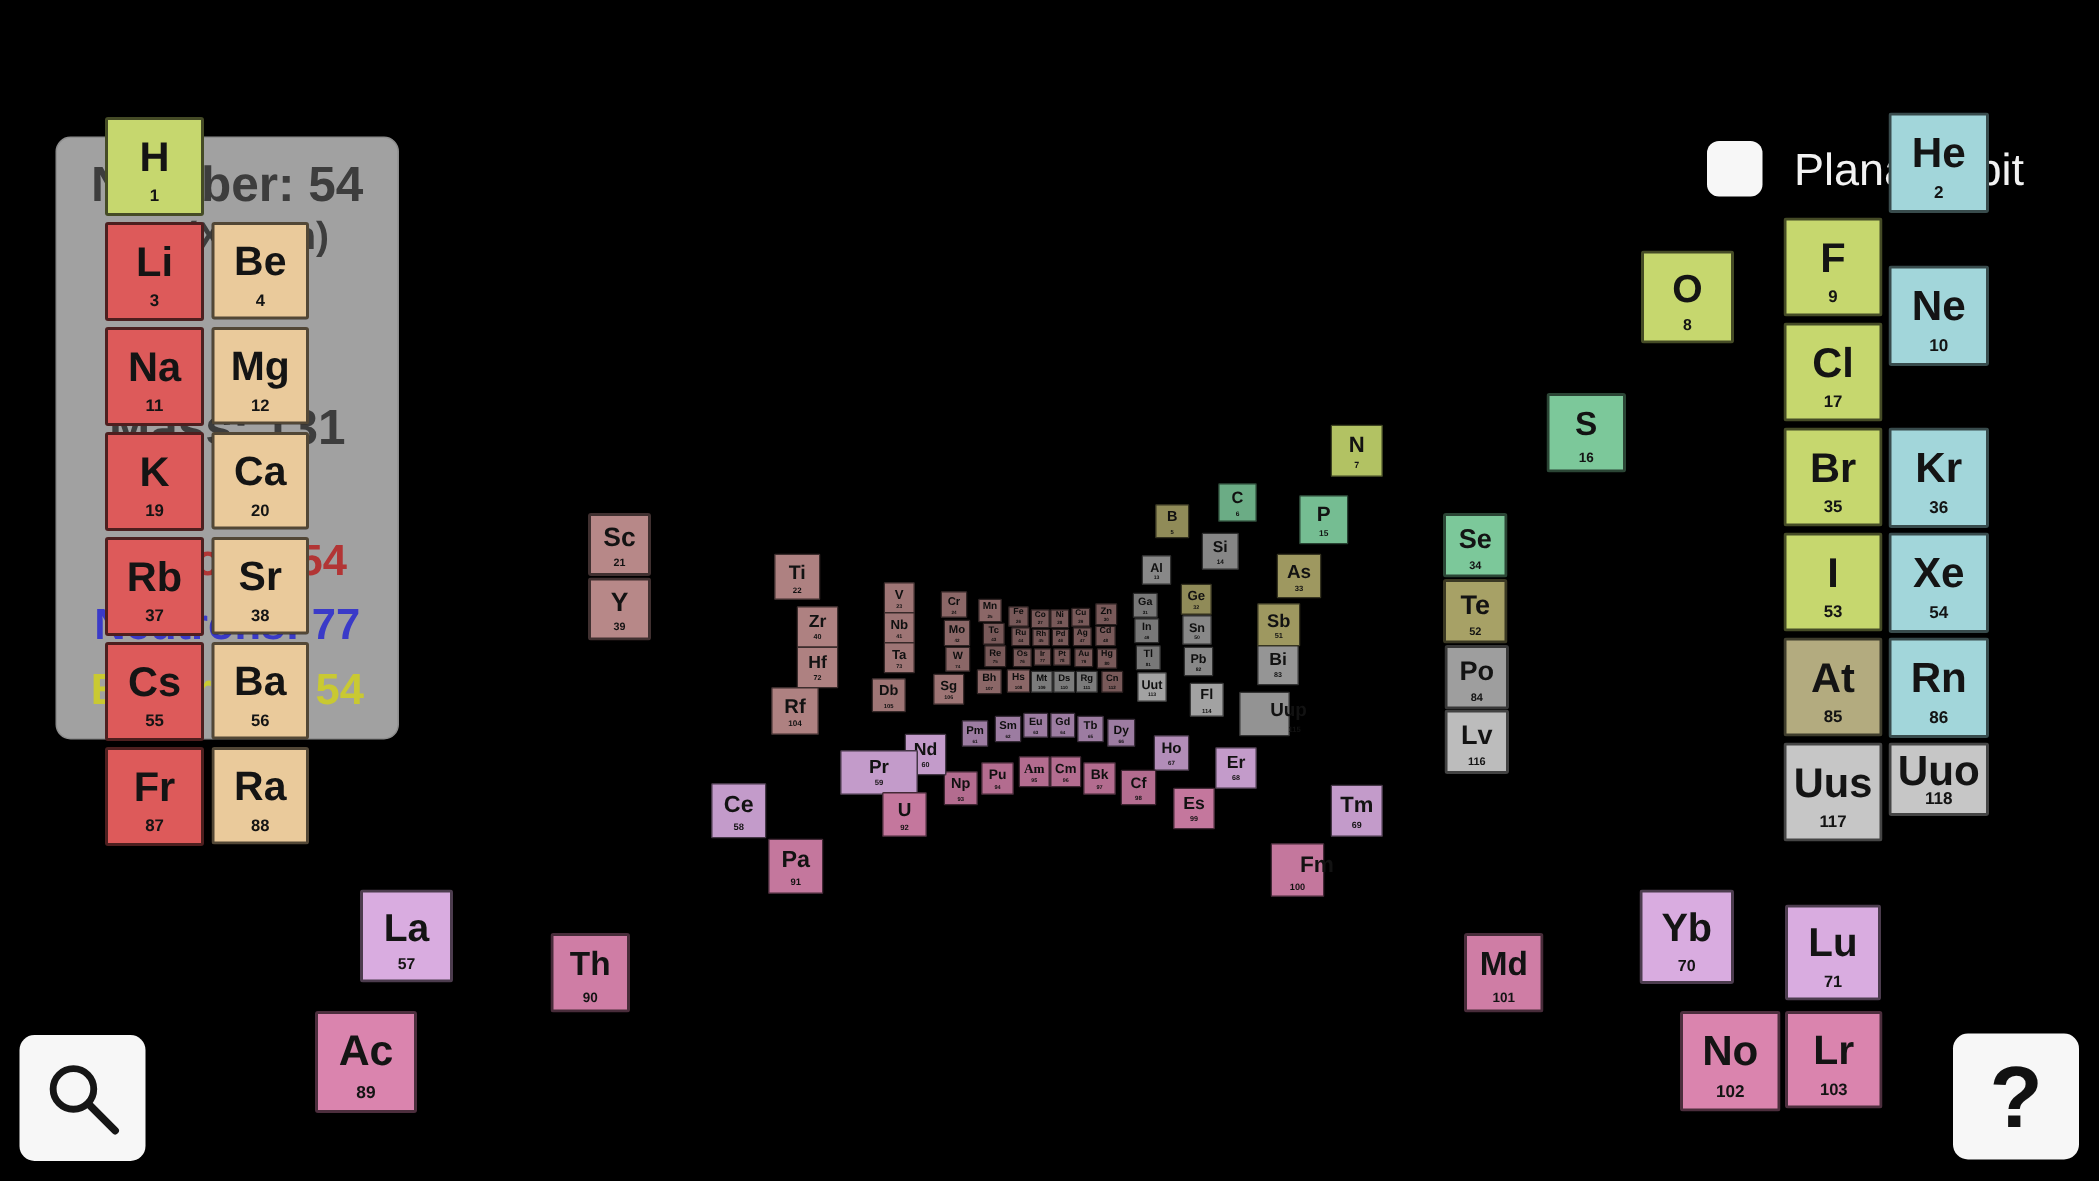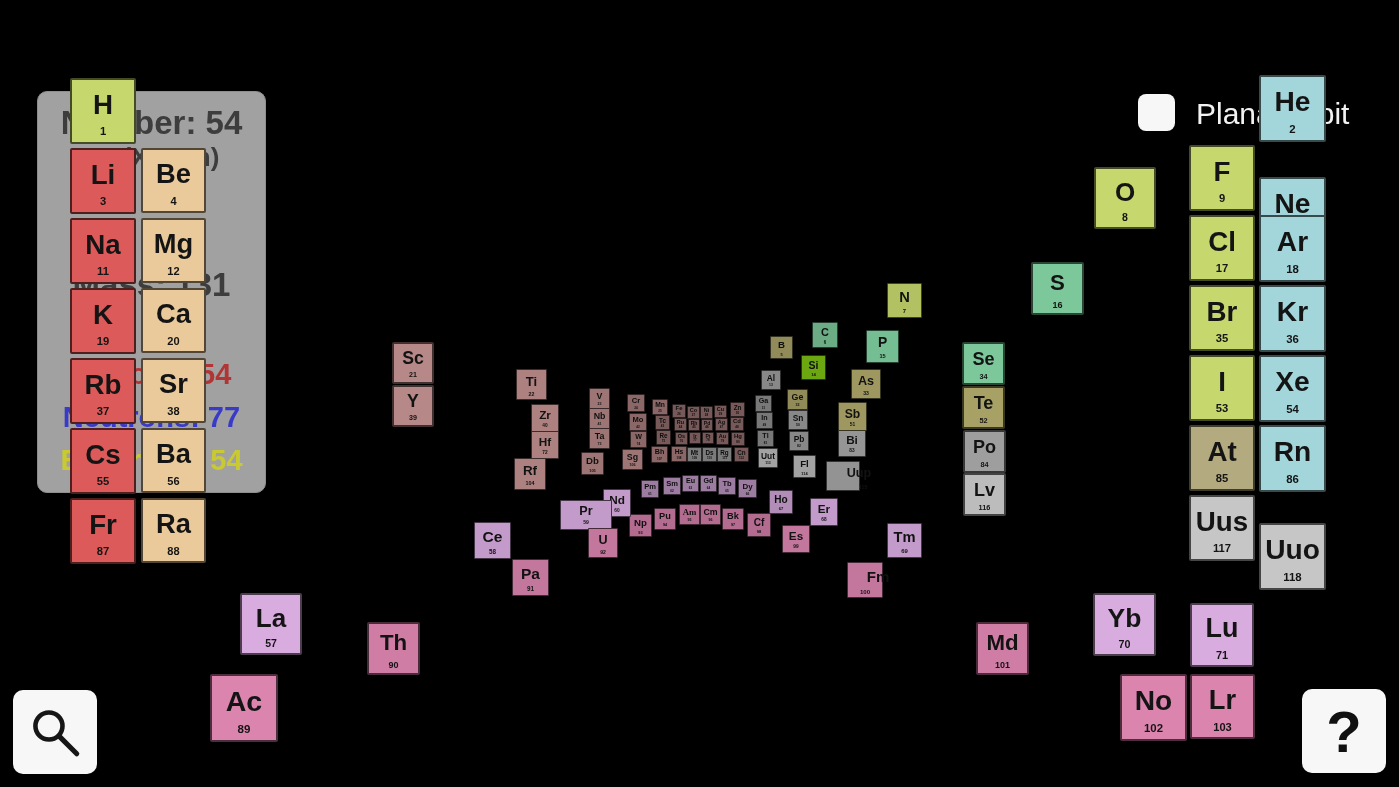--- a/index.html
+++ b/index.html
@@ -275,21 +275,21 @@
         <div class="num" style="font-size: 3.91px;">93</div>
       </div>
       <div class="tile" style="left: 769px; top: 490px; width: 24px; height: 24px; background: rgb(217, 172, 224); border-width: 1px; border-radius: 1px; filter: brightness(0.82);">
         <div class="sym" style="font-size: 10.08px;">Ho</div>
         <div class="num" style="font-size: 4.08px;">67</div>
       </div>
       <div class="tile" style="left: 747px; top: 513px; width: 24px; height: 24px; background: rgb(218, 132, 174); border-width: 1px; border-radius: 1px; filter: brightness(0.82);">
         <div class="sym" style="font-size: 10.08px;">Cf</div>
         <div class="num" style="font-size: 4.08px;">98</div>
       </div>
-      <div class="tile" style="left: 801px; top: 355px; width: 25px; height: 25px; background: #84cc16; border-width: 1px; border-radius: 1px; filter: brightness(0.82);">
+      <div class="tile" style="left: 801px; top: 355px; width: 25px; height: 25px; background: #a3a3a3; border-width: 1px; border-radius: 1px; filter: brightness(0.82);">
         <div class="sym" style="font-size: 10.5px;">Si</div>
         <div class="num" style="font-size: 4.25px;">14</div>
       </div>
       <div class="tile" style="left: 812px; top: 322px; width: 26px; height: 26px; background: rgb(130, 210, 162); border-width: 1px; border-radius: 1px; filter: brightness(0.82);">
         <div class="sym" style="font-size: 10.92px;">C</div>
         <div class="num" style="font-size: 4.42px;">6</div>
       </div>
       <div class="tile" style="left: 531px; top: 404px; width: 28px; height: 28px; background: rgb(193, 143, 143); border-width: 1px; border-radius: 1px; filter: brightness(0.9);">
         <div class="sym" style="font-size: 11.76px;">Zr</div>
         <div class="num" style="font-size: 4.76px;">40</div>
@@ -499,37 +499,33 @@
         <div class="num" style="font-size: 11.22px;">117</div>
       </div>
       <div class="tile" style="left: 1259px; top: 75px; width: 67px; height: 67px; background: rgb(162, 214, 218); border-width: 2px; border-radius: 2px; filter: brightness(1);">
         <div class="sym" style="font-size: 28.14px;">He</div>
         <div class="num" style="font-size: 11.39px;">2</div>
       </div>
       <div class="tile" style="left: 1259px; top: 145px; width: 67px; height: 67px; background: rgb(162, 214, 218); border-width: 2px; border-radius: 2px; filter: brightness(1); margin-top: 32px;">
         <div class="sym" style="font-size: 28.14px;">Ne</div>
         <div class="num" style="font-size: 11.39px;">10</div>
       </div>
-      <div class="tile" style="left: 1259px; top: 215px; width: 67px; height: 67px; background: rgb(162, 214, 218); border-width: 2px; border-radius: 2px; filter: brightness(1);">
-        <div class="sym" style="font-size: 28.14px;">Ar</div>
-        <div class="num" style="font-size: 11.39px;">18</div>
-      </div>
       <div class="tile" style="left: 1259px; top: 285px; width: 67px; height: 67px; background: rgb(162, 214, 218); border-width: 2px; border-radius: 2px; filter: brightness(1);">
         <div class="sym" style="font-size: 28.14px;">Kr</div>
         <div class="num" style="font-size: 11.39px;">36</div>
       </div>
       <div class="tile" style="left: 1259px; top: 355px; width: 67px; height: 67px; background: rgb(162, 214, 218); border-width: 2px; border-radius: 2px; filter: brightness(1);">
         <div class="sym" style="font-size: 28.14px;">Xe</div>
         <div class="num" style="font-size: 11.39px;">54</div>
       </div>
       <div class="tile" style="left: 1259px; top: 425px; width: 67px; height: 67px; background: rgb(162, 214, 218); border-width: 2px; border-radius: 2px; filter: brightness(1);">
         <div class="sym" style="font-size: 28.14px;">Rn</div>
         <div class="num" style="font-size: 11.39px;">86</div>
       </div>
-      <div class="tile" style="left: 1259px; top: 523px; width: 67px; height: 67px; background: rgb(198, 198, 198); border-width: 2px; border-radius: 2px; filter: brightness(1);">
+      <div class="tile" style="left: 1259px; top: 495px; width: 67px; height: 49px; background: rgb(198, 198, 198); border-width: 2px; border-radius: 2px; filter: brightness(1);">
         <div class="sym" style="font-size: 28.14px;">Uuo</div>
         <div class="num" style="font-size: 11.39px;">118</div>
       </div>
       <div class="tile" style="left: 1120px; top: 674px; width: 67px; height: 67px; background: rgb(218, 132, 174); border-width: 2px; border-radius: 2px; filter: brightness(1);">
         <div class="sym" style="font-size: 28.14px;">No</div>
         <div class="num" style="font-size: 11.39px;">102</div>
       </div>
       <div class="tile" style="left: 210px; top: 674px; width: 68px; height: 68px; background: rgb(218, 132, 174); border-width: 2px; border-radius: 2px; filter: brightness(1);">
         <div class="sym" style="font-size: 28.56px;">Ac</div>
         <div class="num" style="font-size: 11.56px;">89</div>

